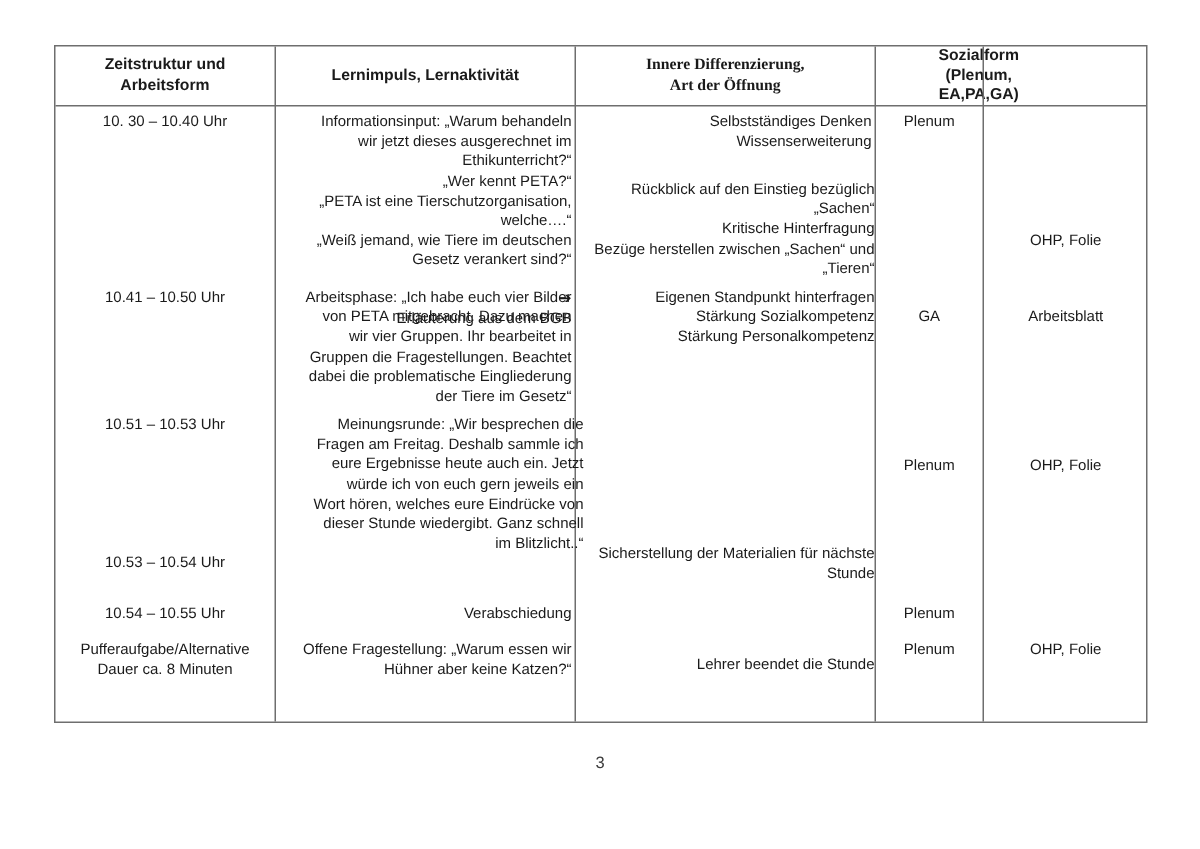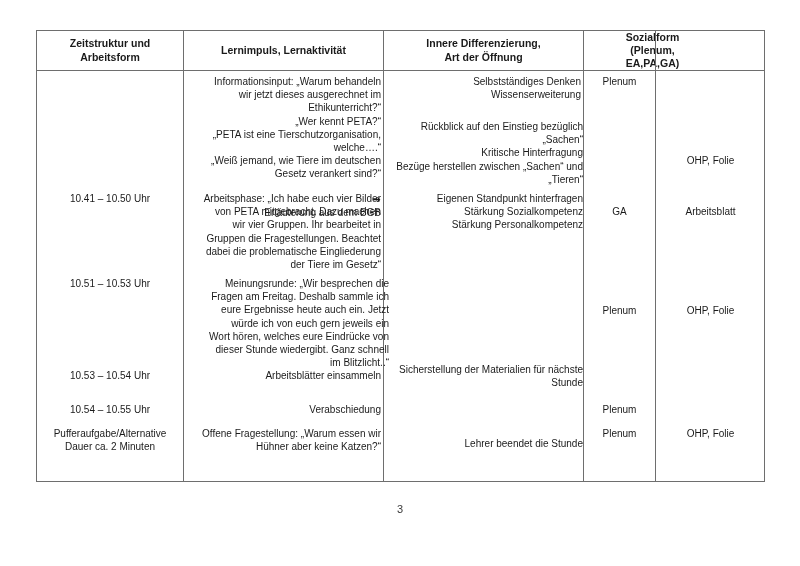--- a/index.html
+++ b/index.html
@@ -112,21 +112,21 @@
           <span class="txt">Arbeitsform</span>
         </div>
       </div>
 
       <div class="th" style="left:147px; width:199px;">
         <div>
           <span class="txt">Lernimpuls, Lernaktivität</span>
         </div>
       </div>
 
-      <div class="th" style="left:347px; width:199px;">
+      <div class="th" style="left:347px; width:199px;font-family:Liberation Serif, serif;">
         <div>
           <span class="txt">Innere Differenzierung,</span>
           <span class="txt">Art der Öffnung</span>
         </div>
       </div>
 
       <div class="th" style="left:580px; width:71px;">
         <div>
           <span class="txt">Sozialform</span>
           <span class="txt">(Plenum,</span>
@@ -135,20 +135,21 @@
       </div>
 
 
     </div>
 
     <div class="vrule" style="left:146px;"></div>
     <div class="vrule" style="left:346px;"></div>
     <div class="vrule" style="left:546px;"></div>
     <div class="vrule" style="left:618px;"></div>
 
+    <div class="cell center" style="left:0px; top:44px; width:146px;">10. 30 – 10.40 Uhr</div>
 
     <div class="cell left" style="left:152px; top:44px; width:192px;">Informationsinput: „Warum behandeln
 wir jetzt dieses ausgerechnet im
 Ethikunterricht?“
 „Wer kennt PETA?“
 „PETA ist eine Tierschutzorganisation,
 welche….“
 „Weiß jemand, wie Tiere im deutschen
 Gesetz verankert sind?“</div>
 
@@ -197,41 +198,40 @@
 dieser Stunde wiedergibt. Ganz schnell
 im Blitzlicht..“</div>
 
 
     <div class="cell center" style="left:547px; top:273px; width:71px;">Plenum</div>
 
     <div class="cell center" style="left:619px; top:273px; width:109px;">OHP, Folie</div>
 
     <div class="cell center" style="left:0px; top:338px; width:146px;">10.53 – 10.54 Uhr</div>
 
-    <div class="cell left" style="left:152px; top:338px; width:192px;">Arbeitsblätter einsammeln</div>
 
     <div class="cell left" style="left:352px; top:332px; width:194px;">Sicherstellung der Materialien für nächste
 Stunde</div>
 
     <div class="cell center" style="left:547px; top:338px; width:71px;"></div>
 
     <div class="cell center" style="left:619px; top:338px; width:109px;"></div>
 
     <div class="cell center" style="left:0px; top:372px; width:146px;">10.54 – 10.55 Uhr</div>
 
     <div class="cell left" style="left:152px; top:372px; width:192px;">Verabschiedung</div>
 
     <div class="cell left" style="left:352px; top:372px; width:194px;margin-top:34px;">Lehrer beendet die Stunde</div>
 
     <div class="cell center" style="left:547px; top:372px; width:71px;">Plenum</div>
 
     <div class="cell center" style="left:619px; top:372px; width:109px;"></div>
 
     <div class="cell center" style="left:0px; top:396px; width:146px;">Pufferaufgabe/Alternative
-Dauer ca. 2 Minuten</div>
+Dauer ca. 8 Minuten</div>
 
     <div class="cell left" style="left:152px; top:396px; width:192px;">Offene Fragestellung: „Warum essen wir
 Hühner aber keine Katzen?“</div>
 
     <div class="cell left" style="left:352px; top:396px; width:194px;"></div>
 
     <div class="cell center" style="left:547px; top:396px; width:71px;">Plenum</div>
 
     <div class="cell center" style="left:619px; top:396px; width:109px;">OHP, Folie</div>
 

